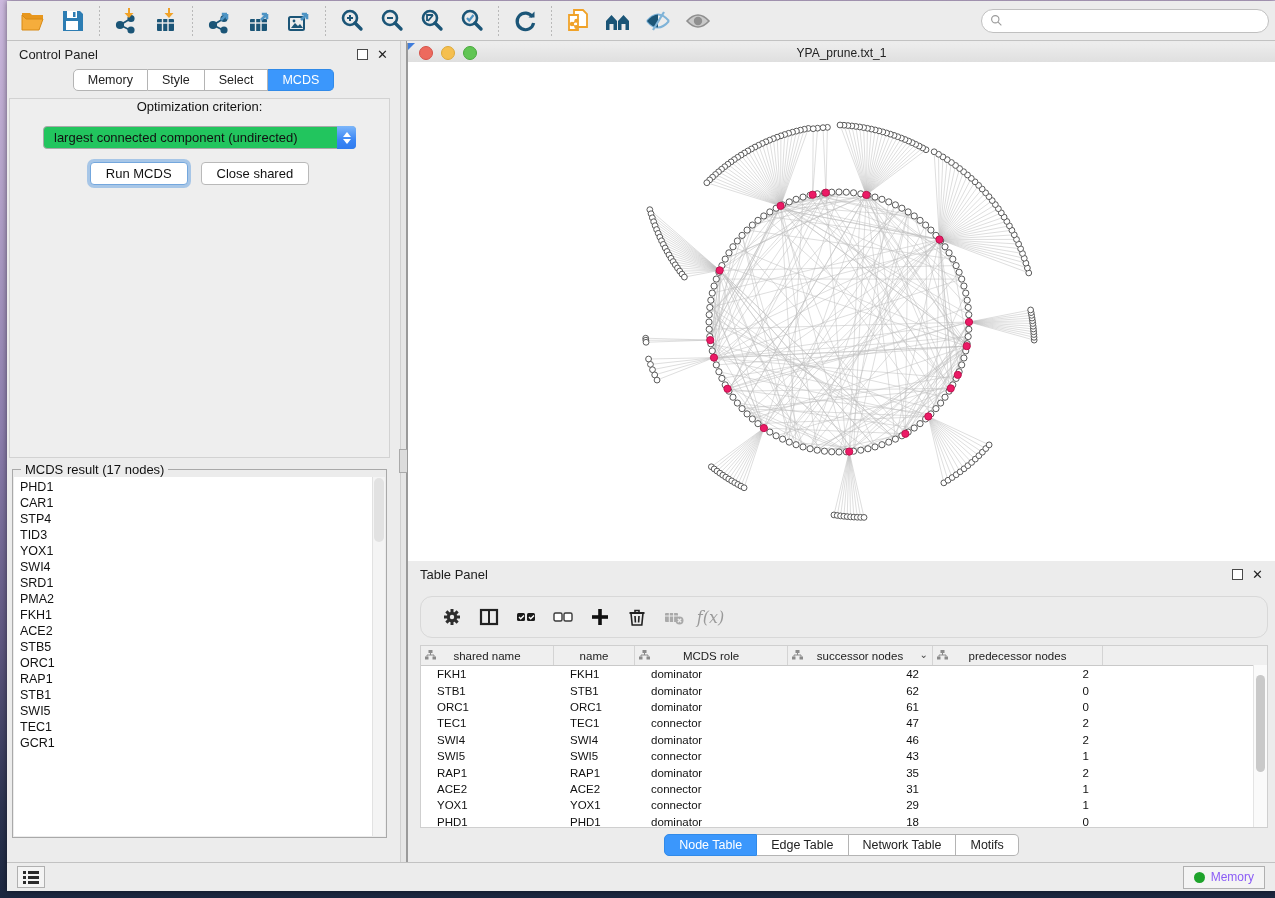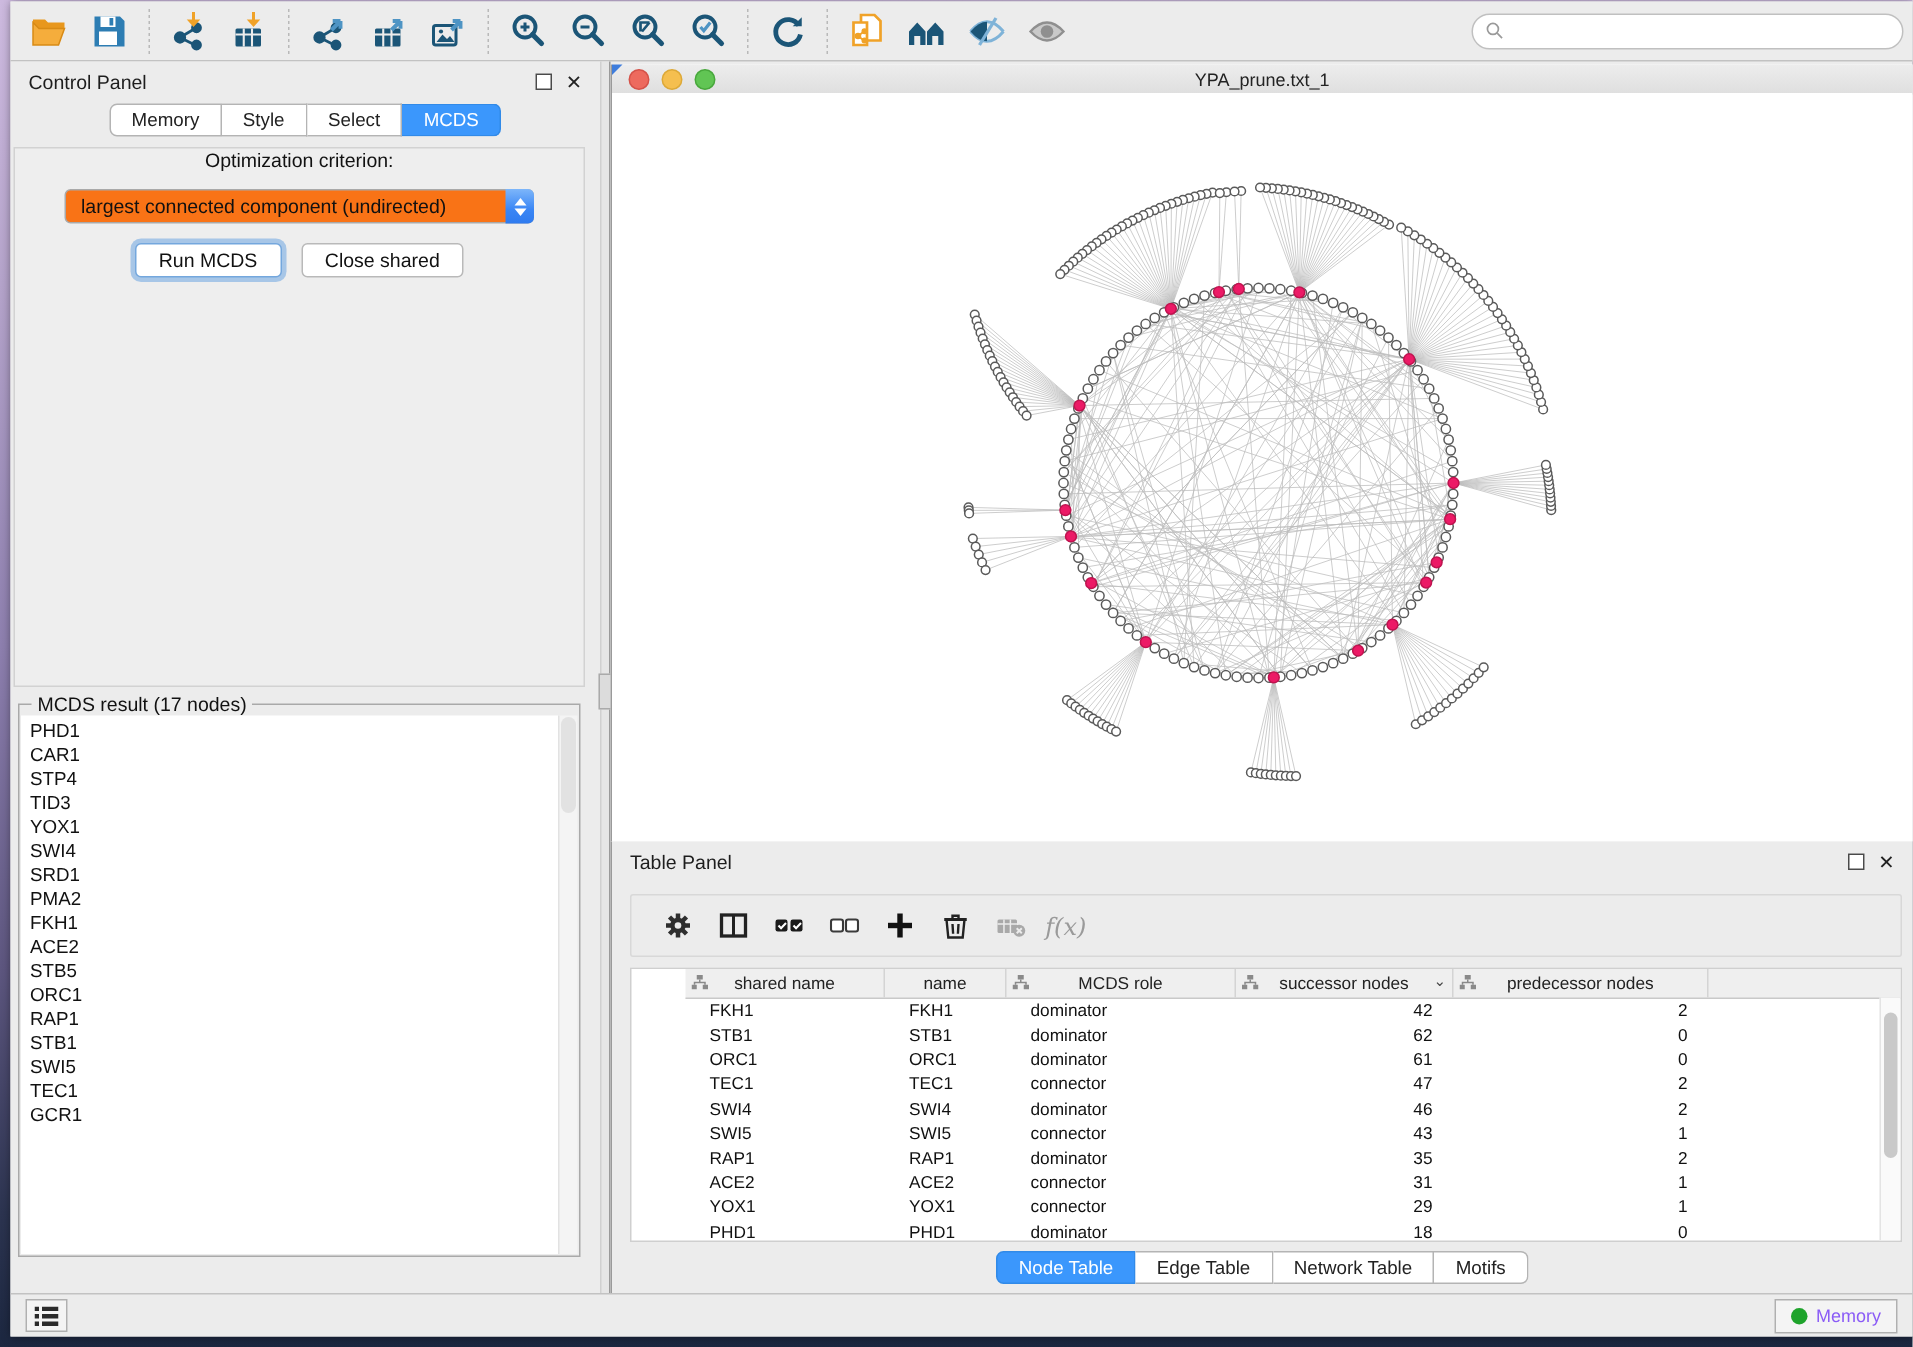--- a/index.html
+++ b/index.html
@@ -26,21 +26,21 @@
   .panel-btns{margin-left:auto;display:flex;align-items:center;gap:9px;}
   .float-box{width:9px;height:9px;border:1.5px solid #4a4a4a;background:#fff;}
   .close-x{font-size:13px;font-weight:bold;color:#222;line-height:1;}
   .seg-bar{display:flex;justify-content:center;margin-top:2px;}
   .seg{font-size:12.5px;padding:3px 14px;background:#fff;border:1px solid #b4b4b4;border-left:none;color:#222;cursor:default;}
   .seg:first-child{border-left:1px solid #b4b4b4;border-radius:5px 0 0 5px;}
   .seg:last-child{border-radius:0 5px 5px 0;}
   .seg.sel{background:#3b97fc;border-color:#318ae8;color:#fff;}
   .cp-box{position:absolute;left:2px;top:57px;width:381px;height:360px;background:#eeeeee;border:1px solid #d2d2d2;box-sizing:border-box;}
   .opt-label{text-align:center;font-size:13px;color:#111;}
-  .selectbox{margin:12px auto 0 auto;width:313px;height:23px;background:#f97316;border:1px solid #a9a9a9;border-radius:4px;display:flex;align-items:center;box-sizing:border-box;position:relative;}
+  .selectbox{margin:12px auto 0 auto;width:313px;height:23px;background:#22c55e;border:1px solid #a9a9a9;border-radius:4px;display:flex;align-items:center;box-sizing:border-box;position:relative;}
   .selectbox .sel-text{font-size:13px;color:#111;padding-left:10px;flex:1;white-space:nowrap;overflow:hidden;}
   .stepper{width:19px;height:23px;margin-right:-1px;border-radius:0 4px 4px 0;background:linear-gradient(#7db6fa,#3a86f5 60%,#2f7bef);display:flex;flex-direction:column;align-items:center;justify-content:center;gap:2px;}
   .tri-up{width:0;height:0;border-left:4px solid transparent;border-right:4px solid transparent;border-bottom:5px solid #fff;}
   .tri-dn{width:0;height:0;border-left:4px solid transparent;border-right:4px solid transparent;border-top:5px solid #fff;}
   .btn-row{display:flex;justify-content:center;gap:13px;margin-top:13px;}
   .mac-btn{font-size:13px;color:#111;background:#fff;border:1px solid #b9b9b9;border-radius:4px;padding:3px 15px;font-family:inherit;}
   .mac-btn.focus{border-color:#74a7dd;box-shadow:0 0 0 3px rgba(110,166,225,.55);}
   .fieldset{position:absolute;left:5px;top:428px;width:375px;height:369px;border:1px solid #a9a9a9;box-sizing:border-box;}
   .fieldset .legend{position:absolute;top:-8px;left:8px;background:#ececec;padding:0 4px;font-size:13px;color:#111;}
   .mcds-list{position:absolute;left:1px;top:7px;right:13px;bottom:1px;background:#fff;overflow:hidden;padding:2px 0 0 6px;}
@@ -56,25 +56,25 @@
   .traffic{display:flex;gap:8px;margin-left:11px;}
   .tl{width:12px;height:12px;border-radius:50%;}
   .tl.red{background:#ed6a5e;border:.5px solid #d55249;}
   .tl.yellow{background:#f5bf4f;border:.5px solid #dda938;}
   .tl.green{background:#61c554;border:.5px solid #48a83c;}
   .net-title{position:absolute;left:0;right:0;text-align:center;font-size:12px;color:#222;}
   .blue-corner{position:absolute;left:0;top:0;width:0;height:0;border-top:7px solid #3f7ddc;border-right:7px solid transparent;z-index:5;}
   .net-canvas{position:absolute;left:0;right:0;top:19px;bottom:0;background:#fff;overflow:hidden;}
   
   .table-panel{position:absolute;left:400px;right:0;top:560px;bottom:29px;background:#ececec;border-left:1px solid #9a9a9a;box-sizing:border-box;}
-  .tp-toolbar{position:absolute;left:12px;right:7px;top:35px;height:42px;background:#ececec;border:1px solid #d8d8d8;border-radius:2px;display:flex;align-items:center;padding-left:12px;gap:0;box-sizing:border-box;}
+  .tp-toolbar{position:absolute;left:12px;right:7px;top:35px;height:42px;background:#ececec;border:1px solid #d8d8d8;border-radius:12px;display:flex;align-items:center;padding-left:12px;gap:0;box-sizing:border-box;}
   .tp-btn{width:37px;height:32px;display:flex;align-items:center;justify-content:center;}
   .tp-btn svg{width:20px;height:20px;}
   .fx{font-family:"DejaVu Serif",serif;font-style:italic;font-size:16px;color:#9a9a9a;}
-  .ntable{position:absolute;left:12px;right:7px;top:84px;bottom:34px;background:#fff;border:1px solid #cfcfcf;box-sizing:border-box;overflow:hidden;padding-left:36px;}
+  .ntable{position:absolute;left:12px;right:7px;top:84px;bottom:34px;background:#fff;border:1px solid #cfcfcf;box-sizing:border-box;overflow:hidden;}
   .thead{display:flex;height:19px;background:#efefef;border-bottom:1px solid #c9c9c9;}
   .th{position:relative;display:flex;align-items:center;justify-content:center;font-size:11.5px;color:#222;border-right:1px solid #d4d4d4;box-sizing:border-box;}
   .th .hicon{position:absolute;left:4px;top:4px;}
   .th .caret{position:absolute;right:4px;top:3px;font-size:10px;color:#444;}
   .trow{display:flex;height:16.4px;align-items:center;}
   .td{font-size:11.5px;color:#111;box-sizing:border-box;white-space:nowrap;overflow:hidden;}
   .td.left{padding-left:16px;text-align:left;}
   .td.right{padding-right:14px;text-align:right;}
   .tscroll{position:absolute;right:0;top:19px;bottom:0;width:13px;background:#fafafa;border-left:1px solid #e4e4e4;}
   .tthumb{position:absolute;left:2px;right:2px;top:10px;height:97px;background:#c9c9c9;border-radius:5px;}

